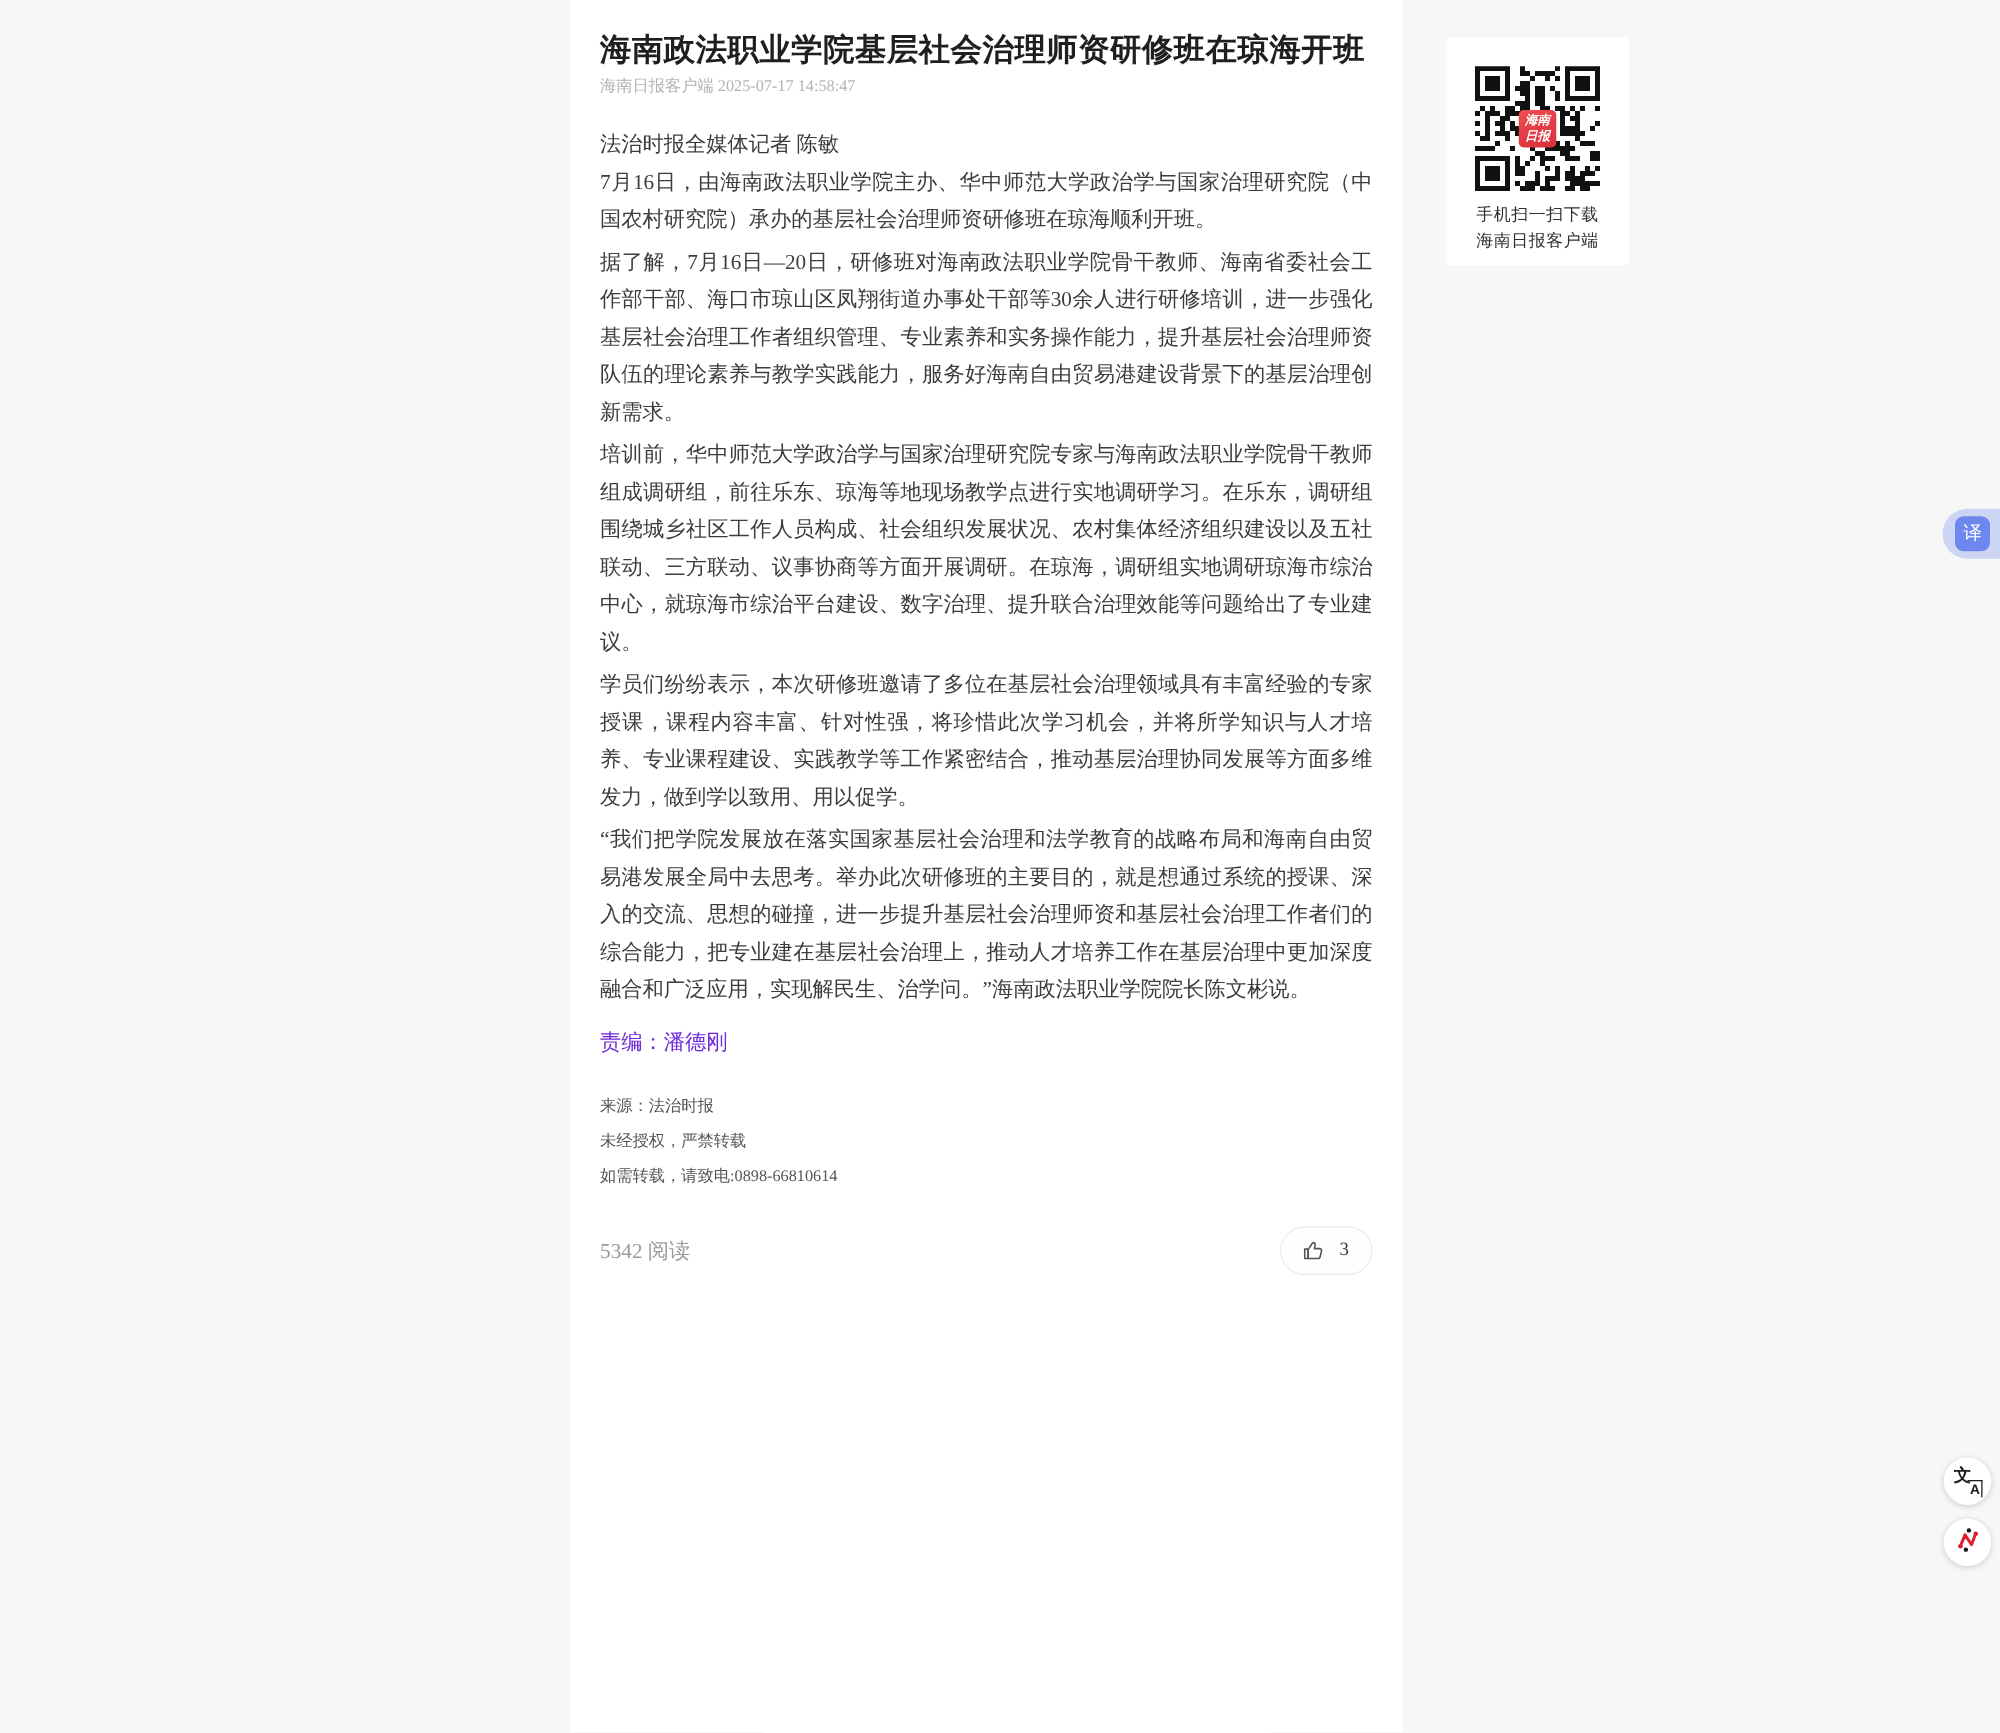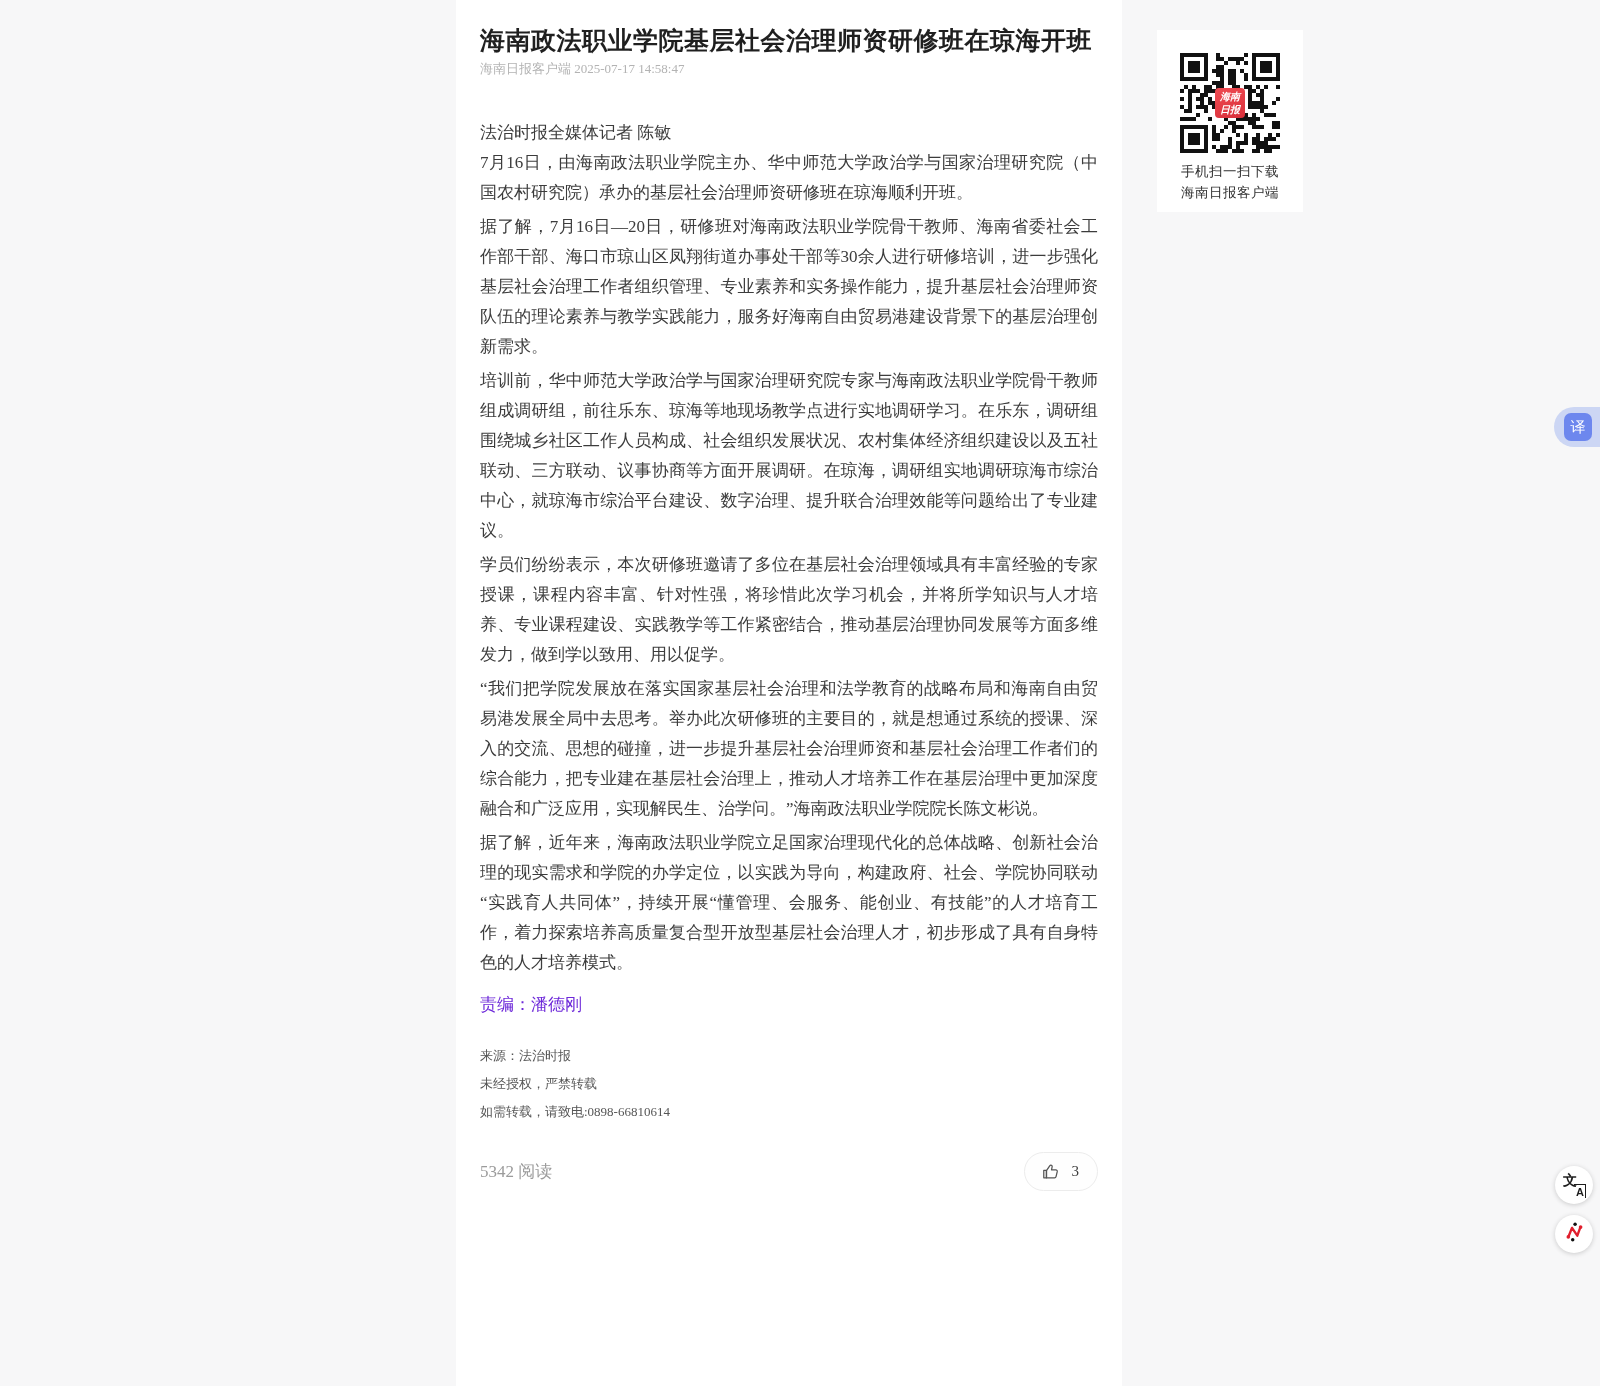--- a/index.html
+++ b/index.html
@@ -27,21 +27,21 @@
     font-weight:700;
     color:#1f1f1f;
     letter-spacing:0.5px;
   }
   .article-meta {
     margin-top:2px;
     font-size:13px;
     color:#b3b3b3;
   }
   .article-byline {
-    margin-top:43px;
+    margin-top:26px;
     font-size:17px;
     color:#3c3c3c;
   }
   .article-body p {
     margin-top:4px;
     font-size:17px;
     line-height:30px;
     color:#3c3c3c;
     text-align:justify;
   }
@@ -172,21 +172,20 @@
     <h1 class="article-title">海南政法职业学院基层社会治理师资研修班在琼海开班</h1>
     <div class="article-meta">海南日报客户端 2025-07-17 14:58:47</div>
     <div class="article-byline">法治时报全媒体记者 陈敏</div>
 
     <div class="article-body">
       <p>7月16日，由海南政法职业学院主办、华中师范大学政治学与国家治理研究院（中国农村研究院）承办的基层社会治理师资研修班在琼海顺利开班。</p>
       <p>据了解，7月16日—20日，研修班对海南政法职业学院骨干教师、海南省委社会工作部干部、海口市琼山区凤翔街道办事处干部等30余人进行研修培训，进一步强化基层社会治理工作者组织管理、专业素养和实务操作能力，提升基层社会治理师资队伍的理论素养与教学实践能力，服务好海南自由贸易港建设背景下的基层治理创新需求。</p>
       <p>培训前，华中师范大学政治学与国家治理研究院专家与海南政法职业学院骨干教师组成调研组，前往乐东、琼海等地现场教学点进行实地调研学习。在乐东，调研组围绕城乡社区工作人员构成、社会组织发展状况、农村集体经济组织建设以及五社联动、三方联动、议事协商等方面开展调研。在琼海，调研组实地调研琼海市综治中心，就琼海市综治平台建设、数字治理、提升联合治理效能等问题给出了专业建议。</p>
       <p>学员们纷纷表示，本次研修班邀请了多位在基层社会治理领域具有丰富经验的专家授课，课程内容丰富、针对性强，将珍惜此次学习机会，并将所学知识与人才培养、专业课程建设、实践教学等工作紧密结合，推动基层治理协同发展等方面多维发力，做到学以致用、用以促学。</p>
       <p>“我们把学院发展放在落实国家基层社会治理和法学教育的战略布局和海南自由贸易港发展全局中去思考。举办此次研修班的主要目的，就是想通过系统的授课、深入的交流、思想的碰撞，进一步提升基层社会治理师资和基层社会治理工作者们的综合能力，把专业建在基层社会治理上，推动人才培养工作在基层治理中更加深度融合和广泛应用，实现解民生、治学问。”海南政法职业学院院长陈文彬说。</p>
-      <p>据了解，近年来，海南政法职业学院立足国家治理现代化的总体战略、创新社会治理的现实需求和学院的办学定位，以实践为导向，构建政府、社会、学院协同联动“实践育人共同体”，持续开展“懂管理、会服务、能创业、有技能”的人才培育工作，着力探索培养高质量复合型开放型基层社会治理人才，初步形成了具有自身特色的人才培养模式。</p>
     </div>
 
     <div class="editor-line">责编：潘德刚</div>
 
     <div class="source-block">
       <div class="src-line">来源：法治时报</div>
       <div class="src-line">未经授权，严禁转载</div>
       <div class="src-line">如需转载，请致电:0898-66810614</div>
     </div>
 

